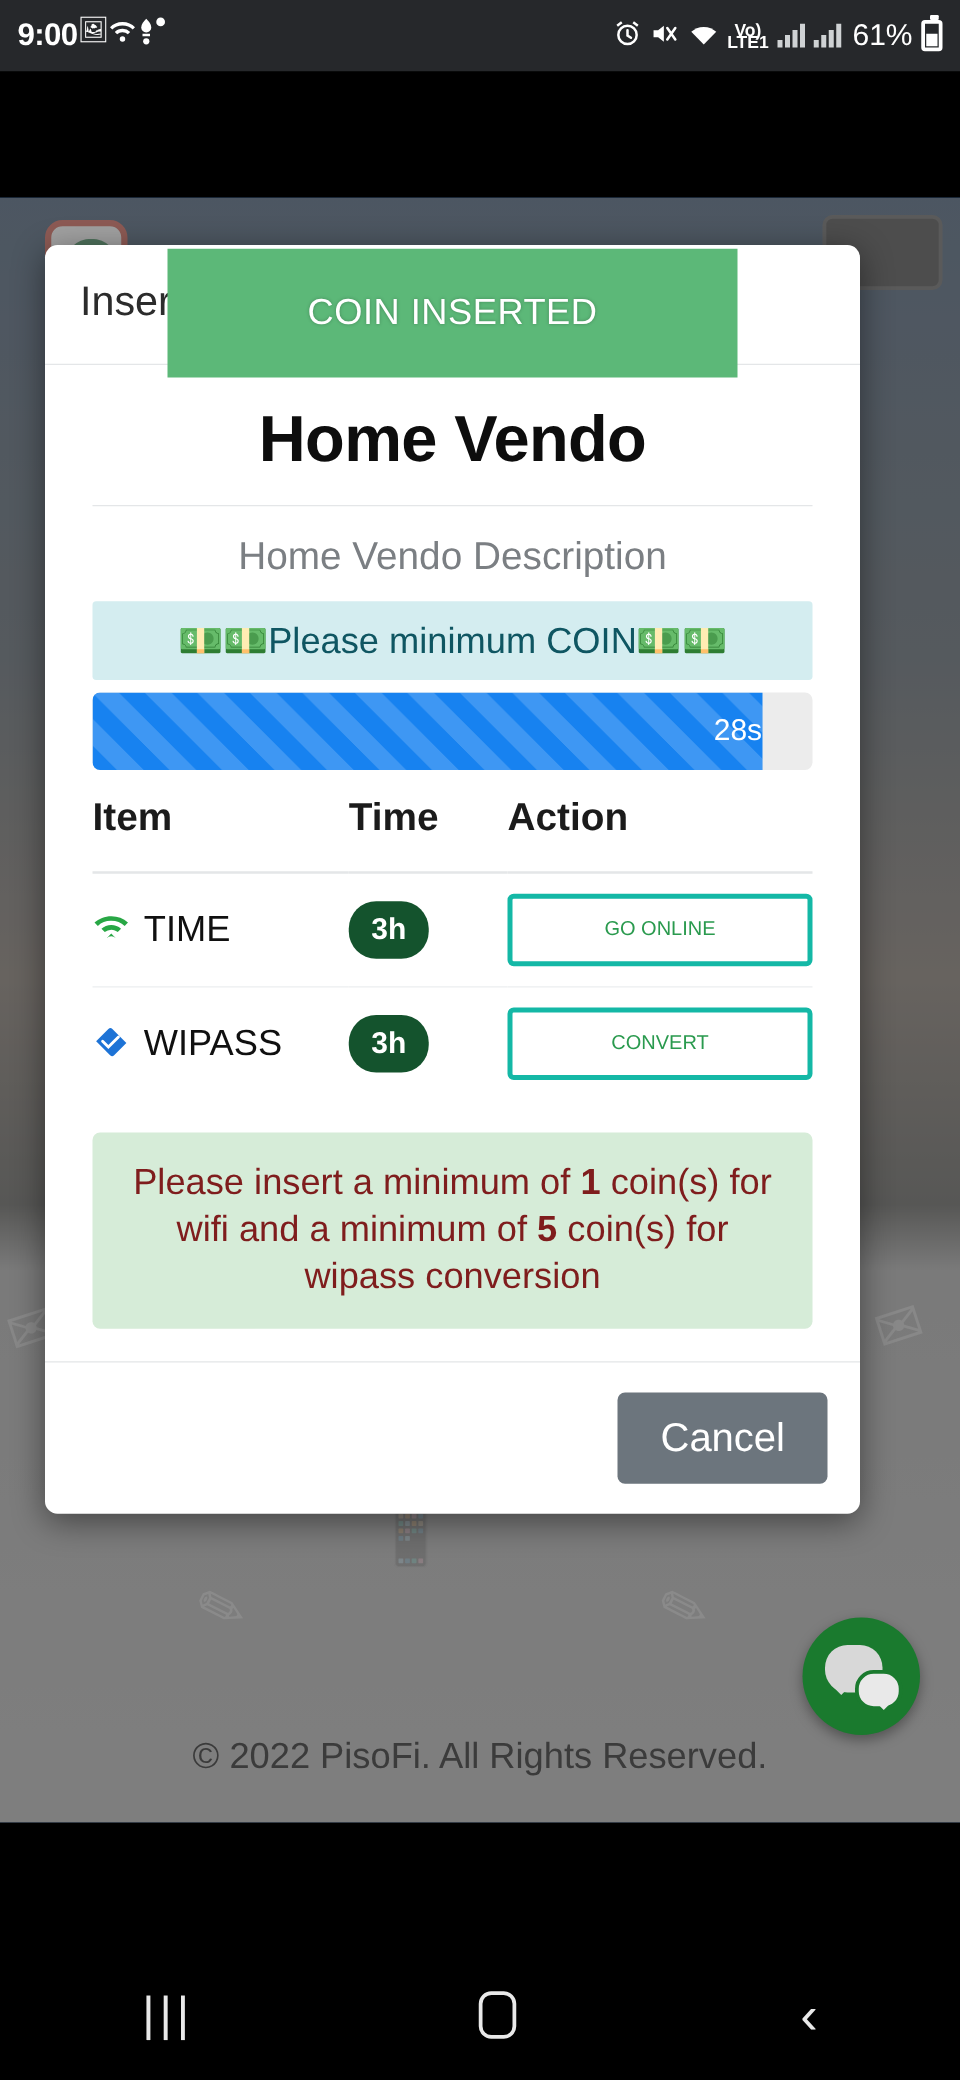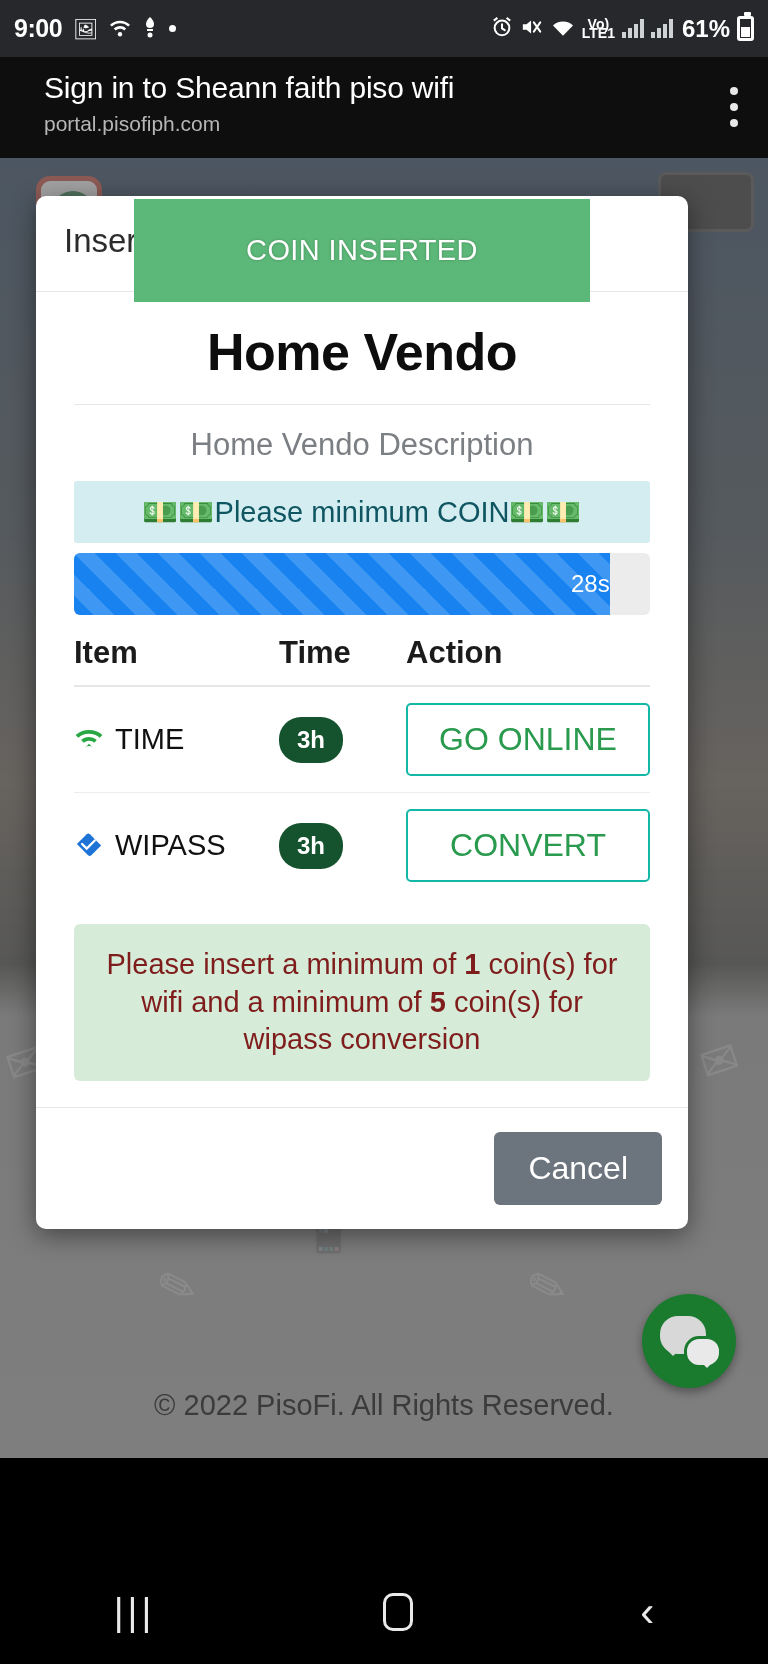--- a/index.html
+++ b/index.html
@@ -11,25 +11,25 @@
   }
   #screen { position: relative; width: 768px; height: 1664px; background: #000; }
 
   
   .statusbar {
     position: absolute; top: 0; left: 0; width: 768px; height: 57px;
     background: #26282b; color: #fff;
     display: flex; align-items: center; justify-content: space-between;
     padding: 0 14px;
   }
-  .sb-left { display: flex; align-items: center; gap: 11px; }
+  .sb-left { display: flex; align-items: flex-start; }
   .sb-right { display: flex; align-items: center; gap: 7px; }
   .sb-clock { font-size: 25px; font-weight: 700; letter-spacing: -0.5px; }
   .sb-ico { font-size: 20px; line-height: 1; display: inline-block; }
-  .sb-batt-txt { font-size: 24px; font-weight: 700; margin-left: 2px; }
+  .sb-batt-txt { font-size: 24px; font-weight: 400; margin-left: 2px; }
   .dot { width: 7px; height: 7px; border-radius: 50%; background: #fff; display:inline-block; }
   .volte { font-size: 14px; line-height: 9px; text-align: center; font-weight: 700; }
   .bars { display: inline-flex; align-items: flex-end; gap: 2px; height: 19px; }
   .bars i { display:block; width: 4px; background: #cfd2d4; }
   .bars i:nth-child(1){height:6px}.bars i:nth-child(2){height:10px}
   .bars i:nth-child(3){height:14px}.bars i:nth-child(4){height:19px}
   .battery { width: 17px; height: 25px; border: 3px solid #fff; border-radius: 3px; position: relative; }
   .battery:before { content:""; position:absolute; top:-7px; left:4px; width:7px; height:4px; background:#fff; border-radius:1px;}
   .battery:after { content:""; position:absolute; left:1px; right:1px; bottom:1px; height:55%; background:#fff; }
 
@@ -138,41 +138,41 @@
       rgba(255,255,255,.17) 75%, transparent 75%, transparent);
     background-size: 42px 42px;
   }
 
   .credit { text-align: center; font-size: 78px; font-weight: 700; color: #0d0d0d;
             padding: 24px 0 30px; border-bottom: 1px solid #e4e6e8; letter-spacing: -1px; }
 
   table.items { width: 100%; border-collapse: collapse; margin-top: 4px; }
   table.items th {
     text-align: left; font-size: 31px; font-weight: 700; color: #1b1b1b;
-    padding: 16px 0 14px; border-bottom: 2px solid #e4e6e8;
+    padding: 16px 0 25px; border-bottom: 2px solid #e4e6e8;
   }
   table.items td {
     padding: 16px 0; border-bottom: 1px solid #eceef0; vertical-align: middle;
   }
   table.items tr:last-child td { border-bottom: none; }
   .col-item { width: 206px; }
   .col-time { width: 128px; }
 
   .item-cell { display: flex; align-items: center; gap: 11px; font-size: 29px; color: #101010; }
   .ico { width: 30px; height: 30px; display:inline-block; flex: 0 0 30px; }
 
   .badge {
     display: inline-flex; align-items:center; justify-content:center;
     background: #14532d; color: #fff; font-size: 24px; font-weight: 700;
     border-radius: 22px; padding: 9px 18px; min-width: 58px;
   }
   .act-btn {
     display: block; width: 244px; text-align: center;
-    border: 2px solid #14b8a6; color: #2a9a4e; background: #fff;
-    font-size: 32px; padding: 16px 0; border-radius: 5px; cursor: pointer;
+    border: 4px solid #14b8a6; color: #2a9a4e; background: #fff;
+    font-size: 16px; padding: 16px 0; border-radius: 5px; cursor: pointer;
   }
 
   .alert-success {
     margin-top: 26px; background: #d6ecd8; color: #7f1d1d; border-radius: 6px;
     padding: 22px 26px; text-align: center; font-size: 29px; line-height: 1.3;
   }
   .alert-success b { font-weight: 700; }
 
   .modal-foot {
     border-top: 1px solid #e4e6e8; padding: 24px 26px;
@@ -251,29 +251,20 @@
           <i></i>
           <i></i>
           <i></i>
           <i></i>
         </span>
       <span class="sb-batt-txt">61%</span>
       <span class="battery"></span>
     </div>
   </div>
 
-  <div class="chrome-bar">
-    <div class="chrome-title">Sign in to Sheann faith piso wifi</div>
-    <div class="chrome-url">portal.pisofiph.com</div>
-    <div class="kebab">
-        <i></i>
-        <i></i>
-        <i></i>
-      </div>
-  </div>
 
   <div class="page">
     <div class="page-hero">
       <div class="hero-logo"></div>
       <div class="hero-card-r"></div>
     </div>
     <div class="dim-overlay"></div>
     <div class="watermarks">
       <span class="wm" style="left:6px;  top:882px;">✉</span>
       <span class="wm" style="left:178px;top:880px;">✉</span>

